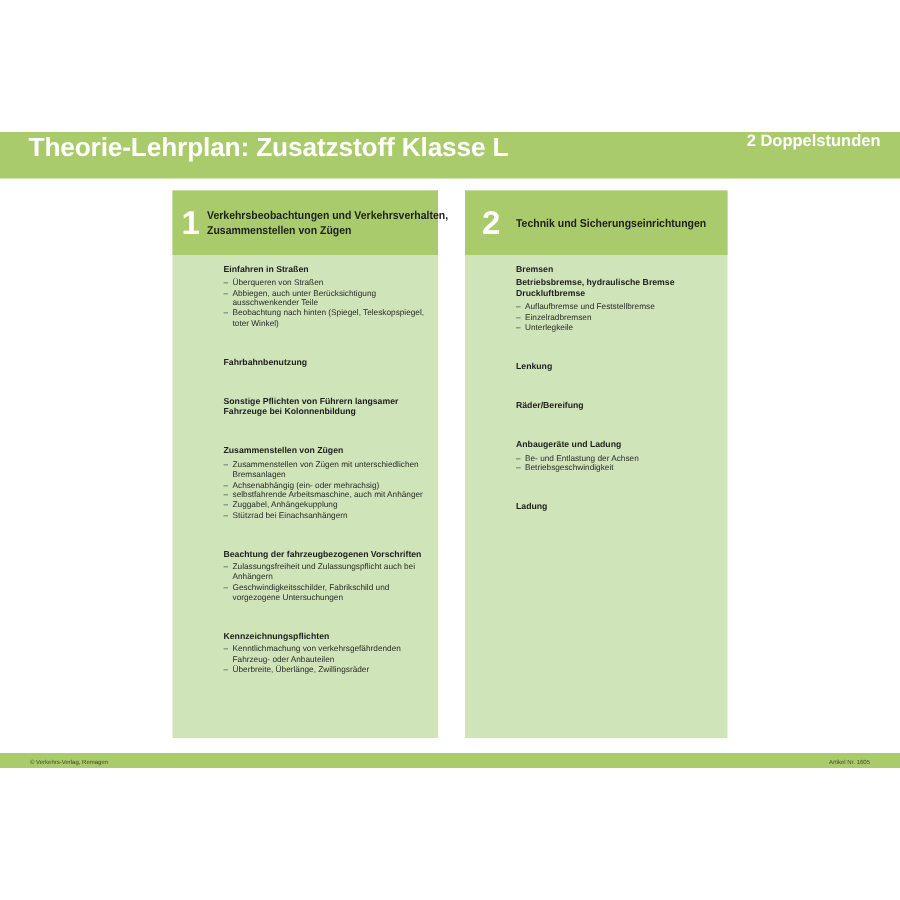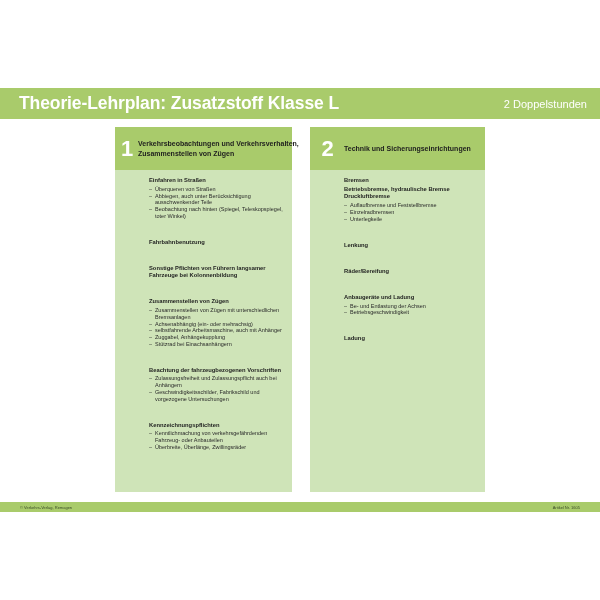--- a/index.html
+++ b/index.html
@@ -2,25 +2,25 @@
 <html><head>
   <meta charset="utf-8">
   <style>
     html, body { margin: 0; padding: 0; }
     body {
       width: 600px; height: 600px; background: #ffffff; position: relative; overflow: hidden;
       font-family: "Liberation Sans", sans-serif; color: #1e1e1e;
     }
     .topband {
       position: absolute; left: 0; top: 88px; width: 600px; height: 31px;
-      background: #a9cb6b; display: flex; align-items: center; justify-content: space-between;
+      background: #a9cb6b; display: flex; align-items: flex-start; justify-content: space-between;
       box-sizing: border-box; padding: 0 13px 0 19px;
     }
     .title { color: #ffffff; font-weight: bold; font-size: 17.5px; letter-spacing: -0.1px; }
-    .subtitle { color: #ffffff; font-weight: normal; font-size: 11px; }
+    .subtitle { color: #ffffff; font-weight: bold; font-size: 11px; }
     .panel {
       position: absolute; top: 127px; height: 365px; background: #cfe4b8;
     }
     .panel-head {
       height: 43px; background: #a9cb6b; display: flex; align-items: center; position: relative;
     }
     .panel-num {
       color: #ffffff; font-weight: bold; font-size: 22px; width: 23px; text-align: center; margin-left: 6px;
     }
     .panel-title {

